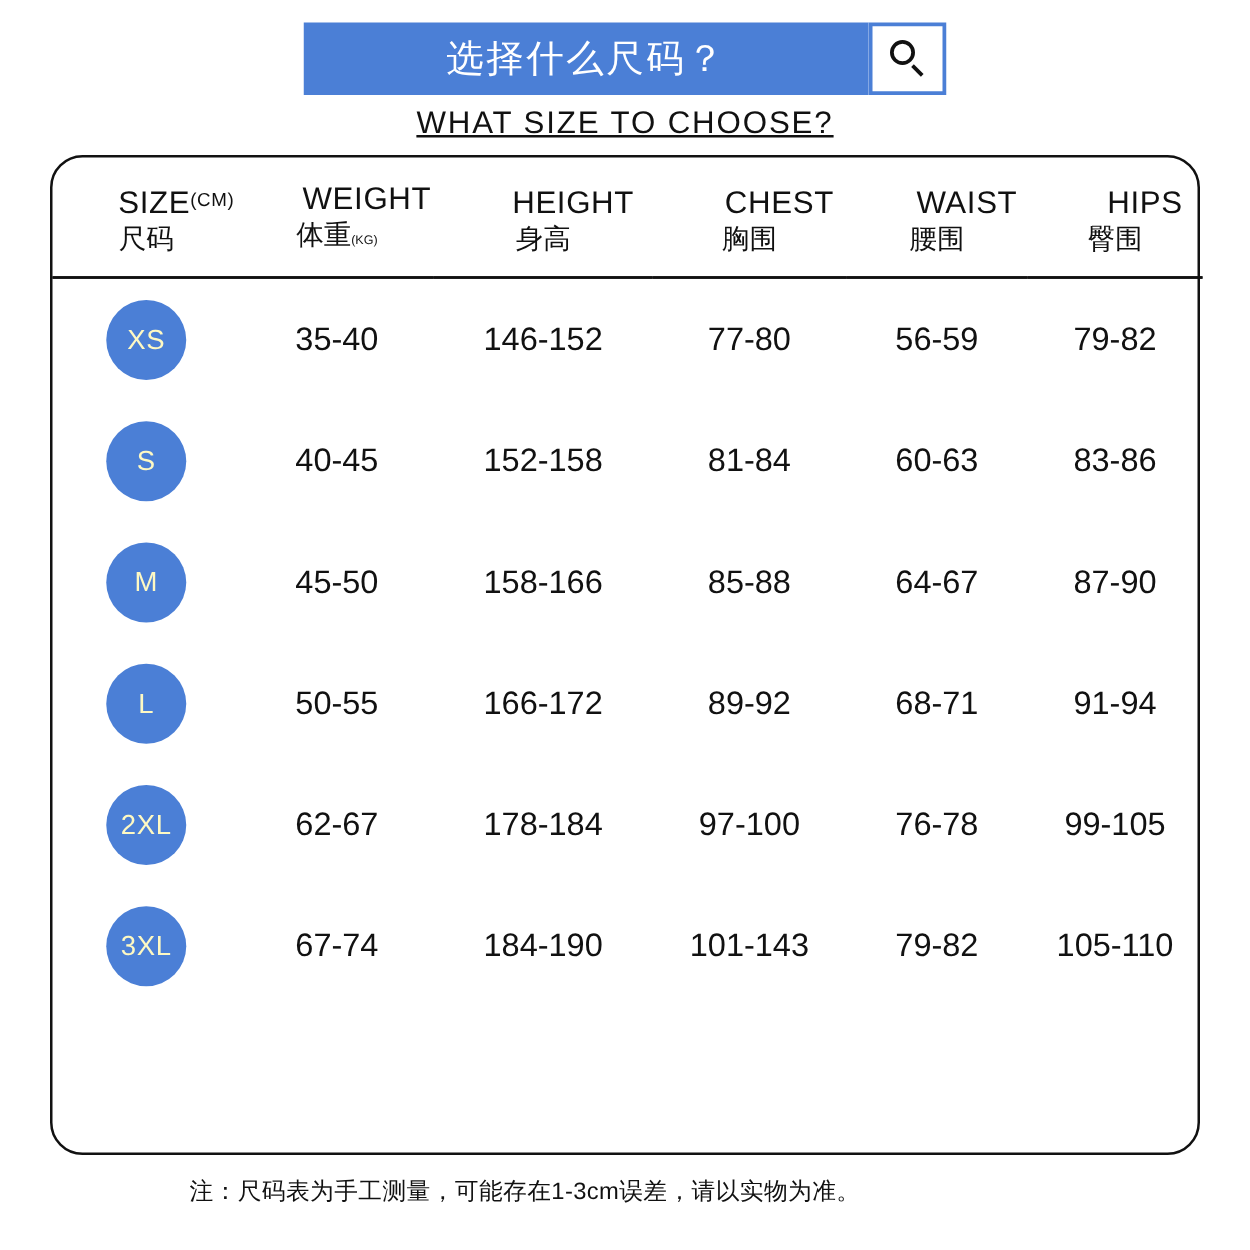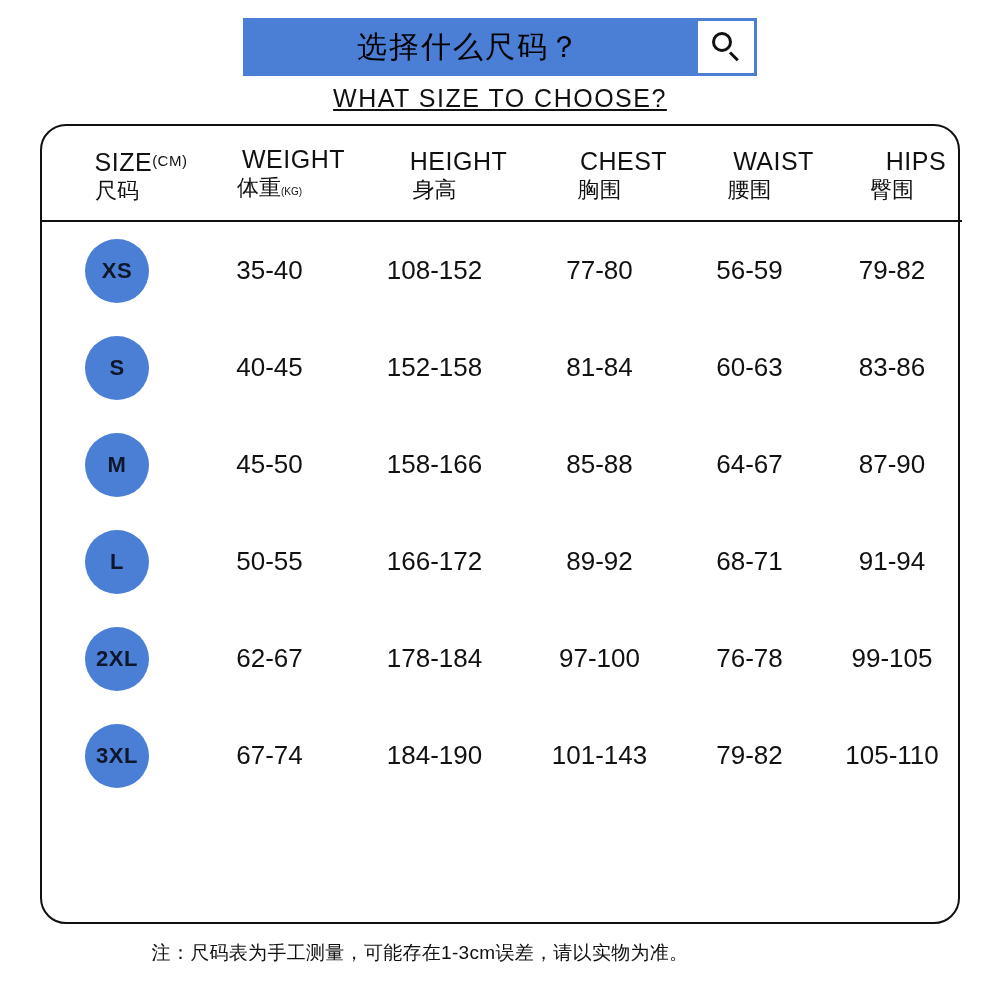--- a/index.html
+++ b/index.html
@@ -31,21 +31,21 @@
     align-items: stretch;
   }
   .header-banner {
     flex: 1 1 auto;
     background: #4b7fd6;
     display: flex;
     align-items: center;
     justify-content: center;
   }
   .header-banner span {
-    color: #000000;
+    color: #ffffff;
     font-size: 30px;
     letter-spacing: 2px;
     font-weight: 400;
   }
   .header-search {
     width: 62px;
     box-sizing: border-box;
     border: 3px solid #4b7fd6;
     background: #ffffff;
     display: flex;
@@ -144,24 +144,23 @@
     color: #111;
   }
   .size-badge {
     display: inline-flex;
     align-items: center;
     justify-content: center;
     width: 64px;
     height: 64px;
     border-radius: 50%;
     background: #4b7fd6;
-    color: #0f172a;
+    color: #fef9c3;
     font-size: 22px;
     letter-spacing: 0.5px;
-    font-weight: bold;
   }
 
   
   col.c-size   { width: 150px; }
   col.c-weight { width: 155px; }
   col.c-height { width: 175px; }
   col.c-chest  { width: 155px; }
   col.c-waist  { width: 145px; }
   col.c-hips   { width: 140px; }
 
@@ -230,21 +229,21 @@
           <th>
             <div class="th-en"><span>HIPS</span></div>
             <div class="th-cn"><span>臀围</span></div>
           </th>
         </tr>
       </thead>
       <tbody>
         <tr>
           <td><span class="size-badge">XS</span></td>
           <td>35-40</td>
-          <td>108-152</td>
+          <td>146-152</td>
           <td>77-80</td>
           <td>56-59</td>
           <td>79-82</td>
         </tr>
         <tr>
           <td><span class="size-badge">S</span></td>
           <td>40-45</td>
           <td>152-158</td>
           <td>81-84</td>
           <td>60-63</td>

